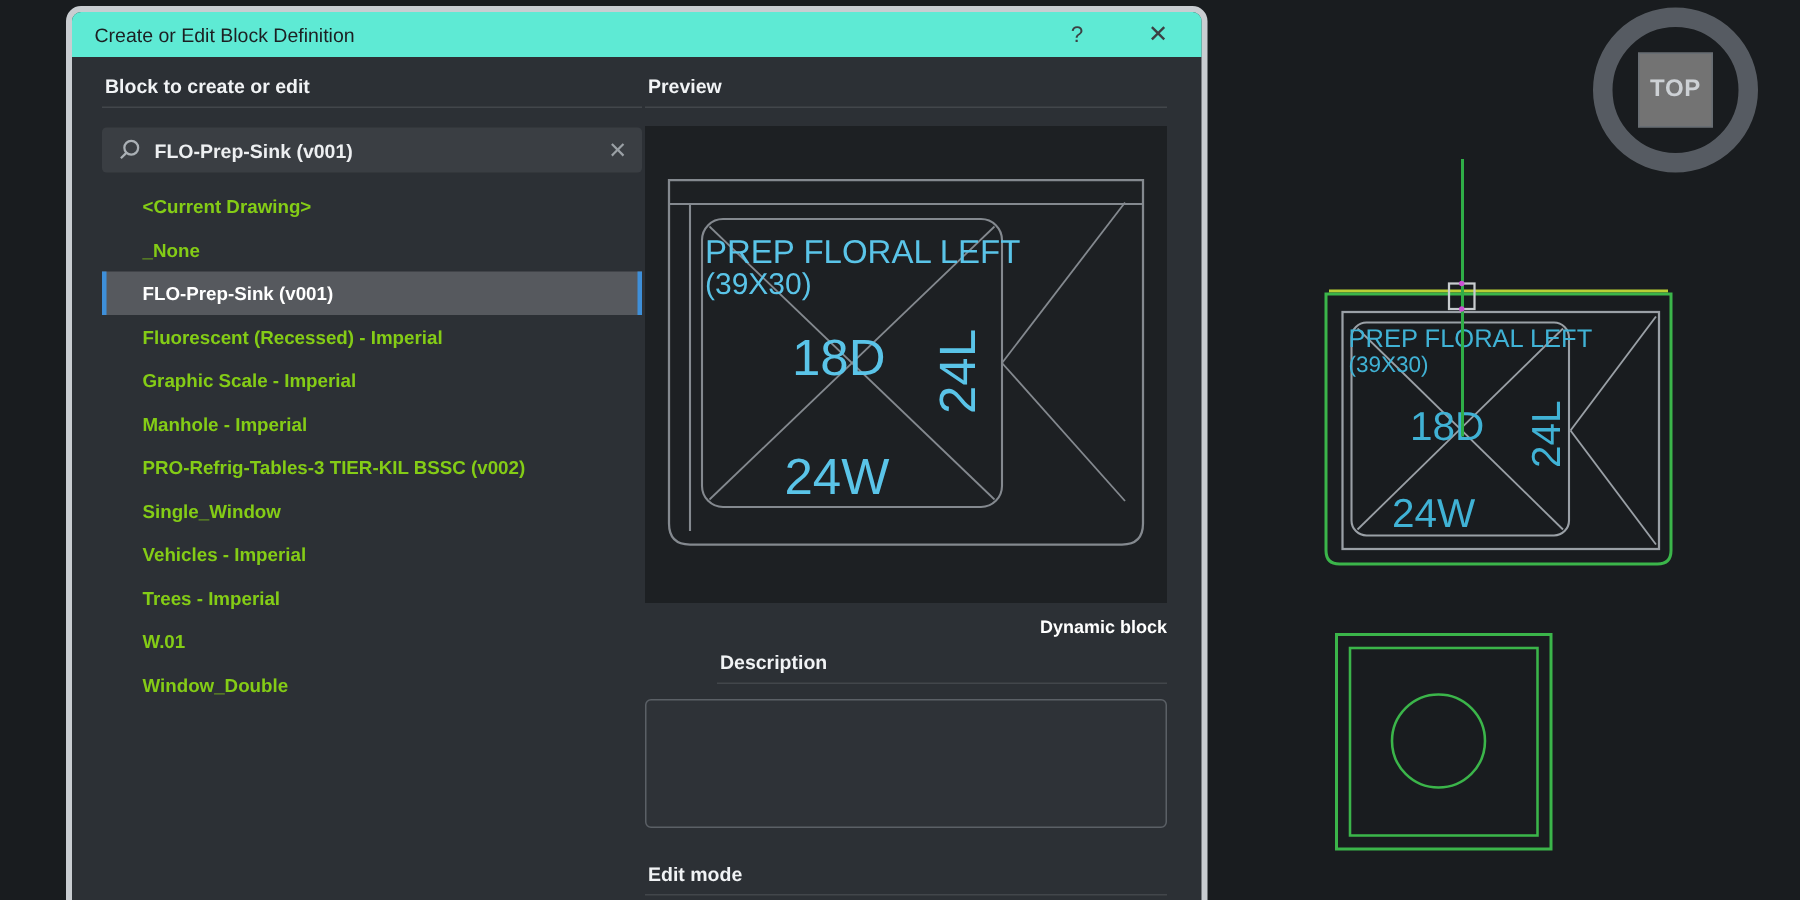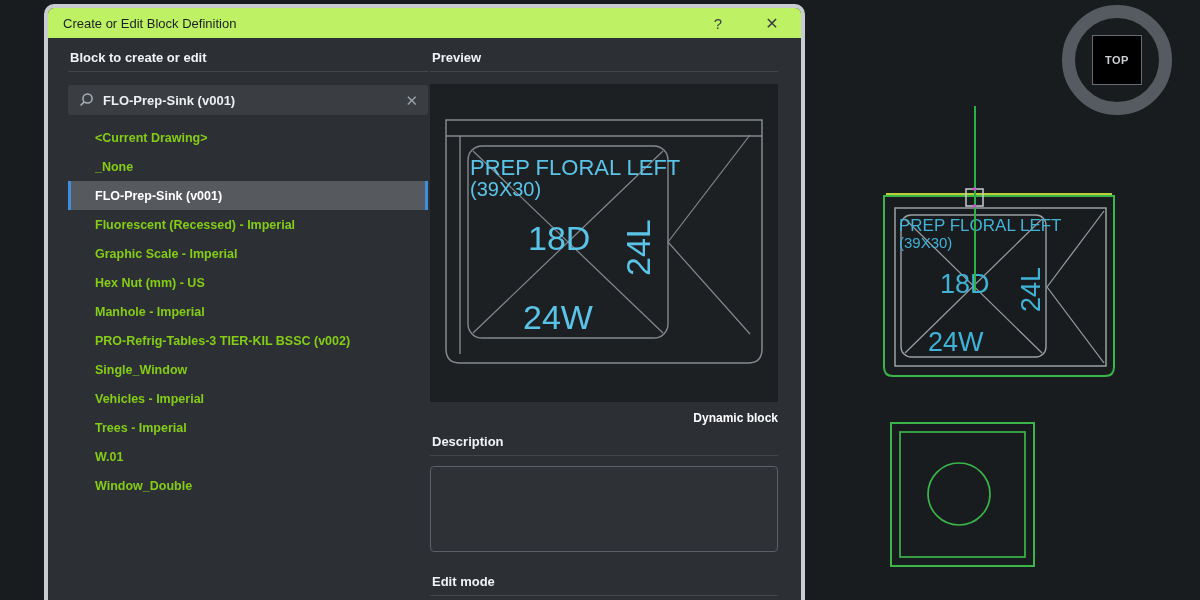--- a/index.html
+++ b/index.html
@@ -9,32 +9,32 @@
     font-family:"Liberation Sans", sans-serif;
   }
   
   .canvas-svg{position:absolute;left:0;top:0;}
   .viewcube{
     position:absolute;left:1062px;top:5px;width:110px;height:110px;
     border-radius:50%;border:13px solid rgba(93,99,105,0.9);
     box-sizing:border-box;display:flex;align-items:center;justify-content:center;
   }
   .viewcube-face{
-    width:48px;height:48px;background:#000000;border:1px solid #676d73;
+    width:48px;height:48px;background:#737373;border:1px solid #676d73;
     display:flex;align-items:center;justify-content:center;
-    font-size:11px;font-weight:bold;color:#cdd1d5;letter-spacing:0.5px;
+    font-size:16px;font-weight:bold;color:#cdd1d5;letter-spacing:0.5px;
   }
   
   .dialog{
     position:absolute;left:44px;top:4px;width:753px;height:640px;
     background:#2c3035;border:4px solid #c9cdd1;border-radius:10px 10px 0 0;
     box-sizing:content-box;
   }
   .titlebar{
-    height:30px;background:#bef264;border-radius:6px 6px 0 0;
+    height:30px;background:#5eead4;border-radius:6px 6px 0 0;
     display:flex;align-items:center;padding:0 15px;position:relative;
   }
   .titlebar .title{font-size:13px;color:#1c1f22;}
   .tb-btn{
     position:absolute;top:0;height:30px;width:30px;
     display:flex;align-items:center;justify-content:center;
     color:#3c4043;font-size:15px;cursor:default;
   }
   .tb-help{right:68px;}
   .tb-close{right:14px;font-size:16px;}
@@ -56,21 +56,21 @@
     height:29px;display:flex;align-items:center;padding-left:24px;
     font-size:12.5px;font-weight:bold;color:#84cc16;
     border-left:3px solid transparent;border-right:3px solid transparent;
     box-sizing:border-box;white-space:nowrap;
   }
   .row.selected{background:#56595e;border-left-color:#3e8fd9;border-right-color:#3e8fd9;color:#ffffff;}
   
   .right-panel{position:absolute;left:382px;top:0;width:348px;}
   .preview-box{margin-top:12px;height:318px;background:#1d2023;}
   .preview-caption{margin-top:9px;text-align:right;font-size:12px;font-weight:bold;color:#ffffff;height:14px;}
-  .desc-header{padding-top:9px;}
+  .desc-header{padding-top:9px;margin-left:48px;}
   .desc-input{
     margin-top:10px;width:100%;height:86px;background:#2e3237;
     border:1px solid #5b6066;border-radius:4px;box-sizing:border-box;resize:none;
     color:#e2e5e8;font-family:"Liberation Sans",sans-serif;font-size:13px;
   }
   .edit-header{padding-top:18px;}
   svg text{font-family:"Liberation Sans",sans-serif;}
 </style>
 </head>
 <body>
@@ -130,21 +130,20 @@
         <span class="search-text">FLO-Prep-Sink (v001)</span>
         <span class="clear-x">✕</span>
       </div>
 
       <div class="block-list">
         <div class="row">&lt;Current Drawing&gt;</div>
         <div class="row">_None</div>
         <div class="row selected">FLO-Prep-Sink (v001)</div>
         <div class="row">Fluorescent (Recessed) - Imperial</div>
         <div class="row">Graphic Scale - Imperial</div>
-        <div class="row">Hex Nut (mm) - US</div>
         <div class="row">Manhole - Imperial</div>
         <div class="row">PRO-Refrig-Tables-3 TIER-KIL BSSC (v002)</div>
         <div class="row">Single_Window</div>
         <div class="row">Vehicles - Imperial</div>
         <div class="row">Trees - Imperial</div>
         <div class="row">W.01</div>
         <div class="row">Window_Double</div>
       </div>
     </div>
 

